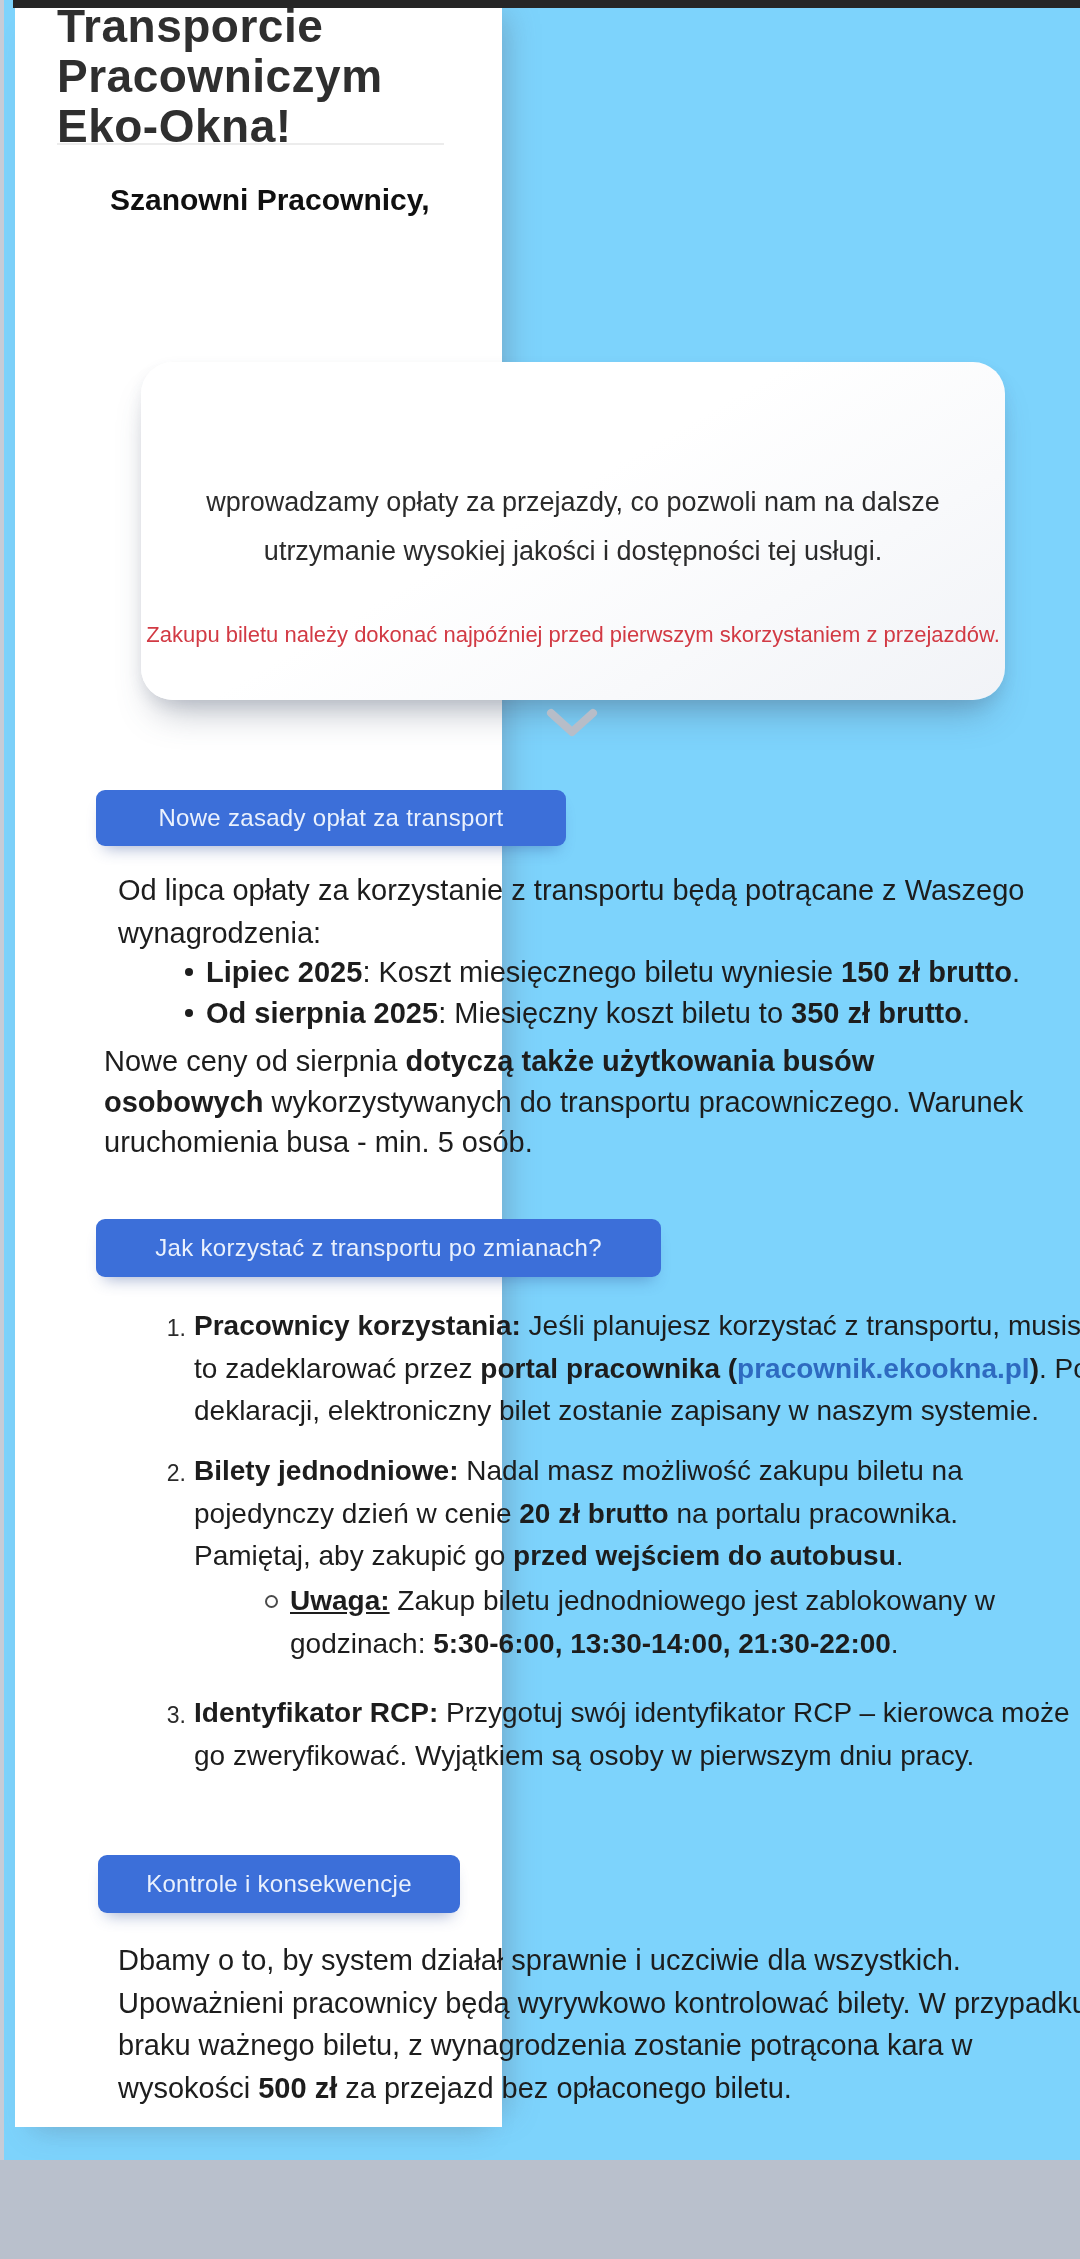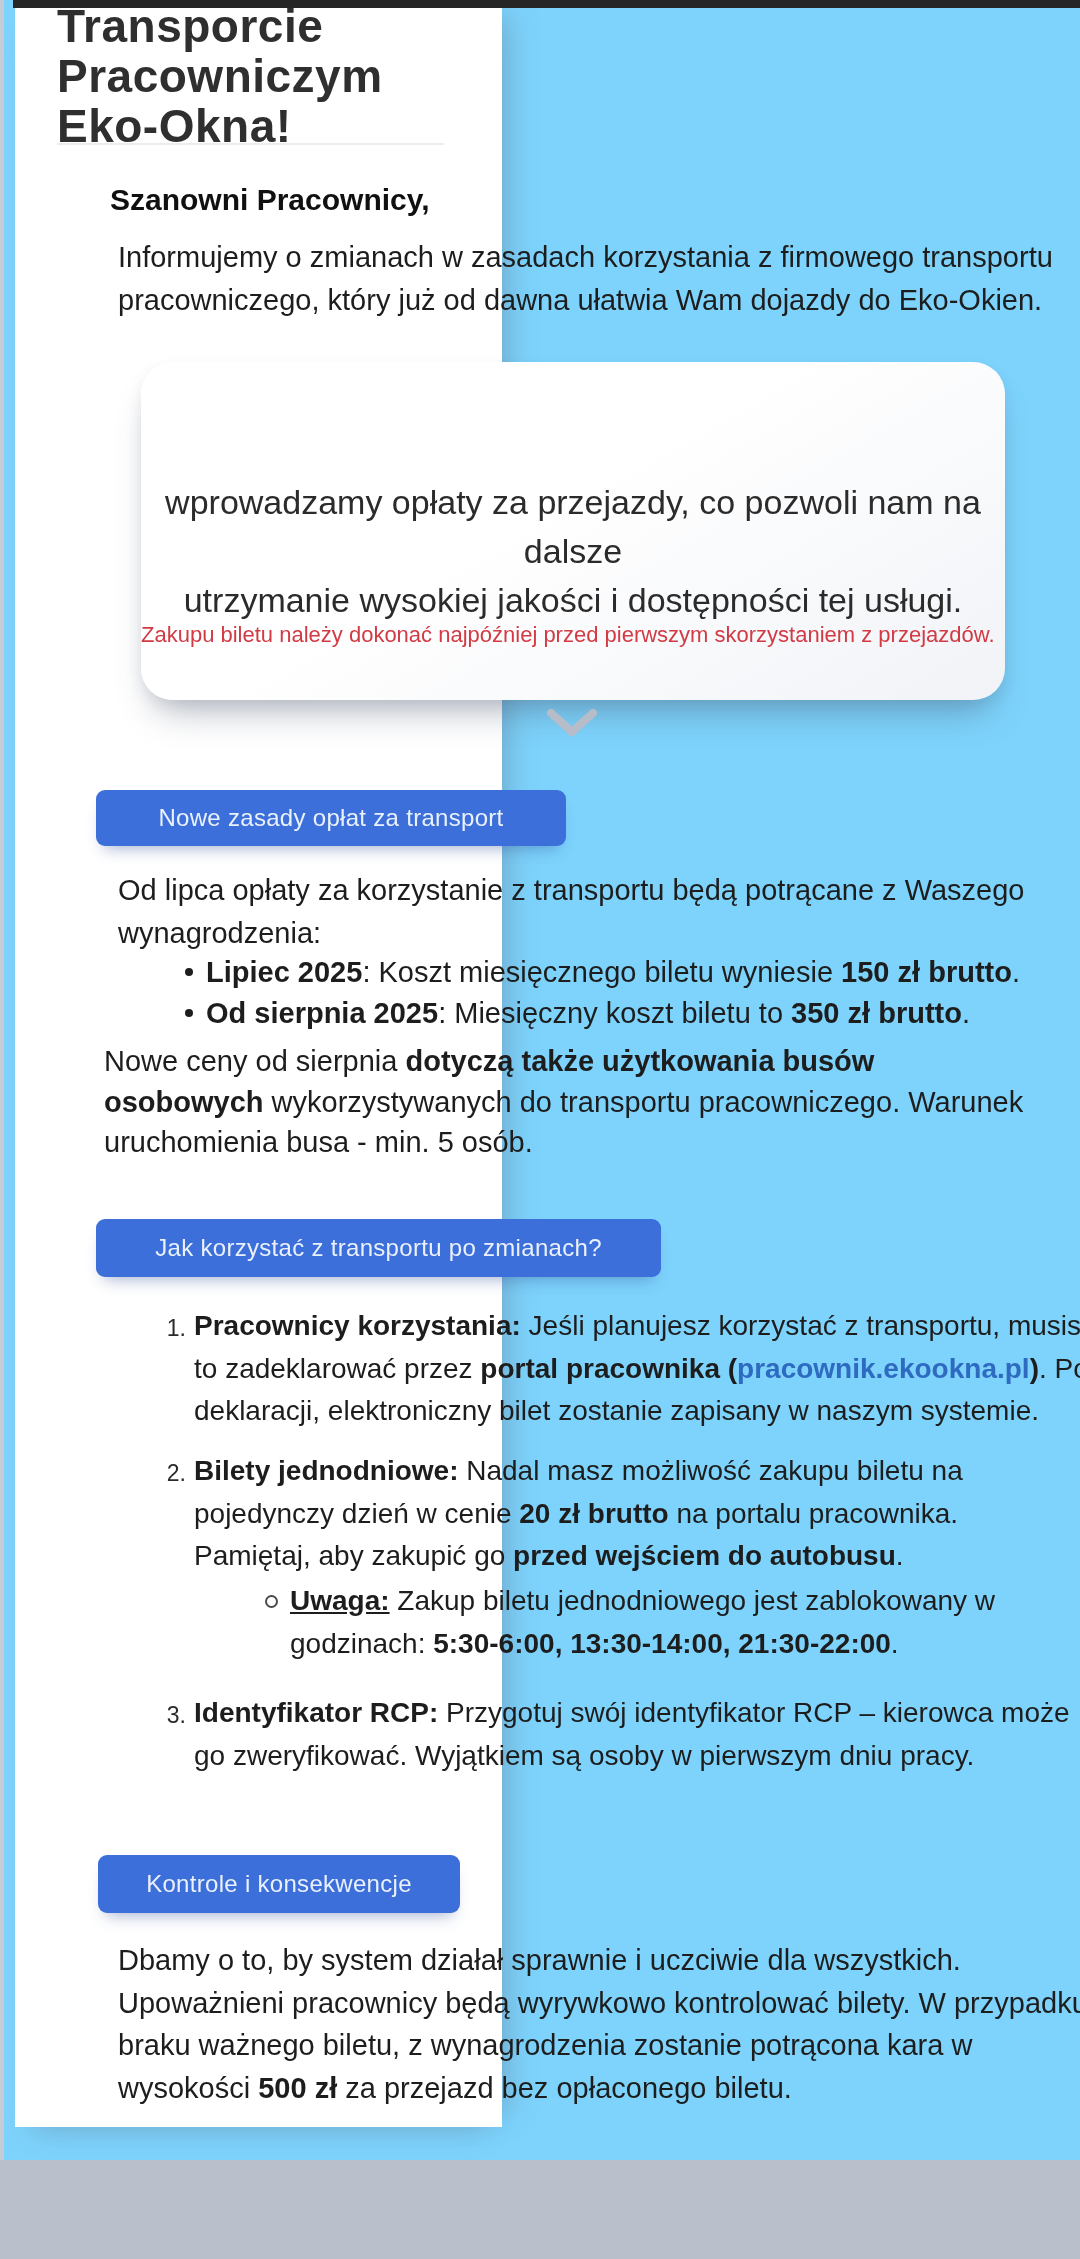--- a/index.html
+++ b/index.html
@@ -20,22 +20,22 @@
   .divider{position:absolute;left:57px;top:143px;width:387px;height:2px;background:#ececec;}
   .greeting{position:absolute;left:110px;top:183px;font-size:30px;font-weight:700;color:#101010;}
   .intro{position:absolute;left:118px;top:236px;width:960px;font-size:29px;line-height:43px;white-space:pre-line;}
 
   .card{
     position:absolute;left:141px;top:362px;width:864px;height:338px;border-radius:32px;
     background:linear-gradient(150deg,#ffffff 45%,#f1f3f7 100%);
     box-shadow:0 24px 36px -14px rgba(70,82,104,.40),0 6px 14px rgba(70,82,104,.10);
   }
   .card-headline{position:absolute;top:46px;left:0;right:0;text-align:center;font-size:45px;font-weight:700;color:#222222;letter-spacing:.5px;}
-  .card-body{position:absolute;top:116px;left:0;right:0;text-align:center;font-size:34px;line-height:49px;color:#2b2b2b;white-space:pre-line;}
-  .card-note{position:absolute;top:260px;left:0;right:0;text-align:left;font-size:22px;color:#d23a44;white-space:nowrap;}
+  .card-body{position:absolute;top:116px;left:0;right:0;text-align:center;font-size:27px;line-height:49px;color:#2b2b2b;white-space:pre-line;}
+  .card-note{position:absolute;top:260px;left:0;right:0;text-align:center;font-size:22px;color:#d23a44;white-space:nowrap;}
 
   .chevron{position:absolute;left:546px;top:708px;width:52px;height:32px;}
 
   .btn{
     position:absolute;background:#3c6fd9;border-radius:9px;color:#eaf1fd;
     display:flex;align-items:center;justify-content:center;
     font-size:24px;letter-spacing:.3px;box-shadow:0 10px 16px -8px rgba(50,80,150,.45);
     cursor:pointer;
   }
   #btn-fees{left:96px;top:790px;width:470px;height:56px;}
@@ -80,22 +80,20 @@
   <div class="white-col"></div>
   <div class="left-strip"></div>
 
   <h1 class="page-title">Transporcie
 Pracowniczym
 Eko-Okna!</h1>
   <div class="top-bar"></div>
   <div class="divider"></div>
 
   <div class="greeting">Szanowni Pracownicy,</div>
-  <div class="intro para">Informujemy o zmianach w zasadach korzystania z firmowego transportu
-pracowniczego, który już od dawna ułatwia Wam dojazdy do Eko-Okien.</div>
 
   <div class="card">
     <div class="card-body">wprowadzamy opłaty za przejazdy, co pozwoli nam na dalsze
 utrzymanie wysokiej jakości i dostępności tej usługi.</div>
     <div class="card-note">Zakupu biletu należy dokonać najpóźniej przed pierwszym skorzystaniem z przejazdów.</div>
   </div>
 
   <svg class="chevron" viewBox="0 0 52 32">
     <path d="M5 5 L26 24 L47 5" fill="none" stroke="#b7bdc8" stroke-width="8" stroke-linecap="round" stroke-linejoin="round"></path>
   </svg>

